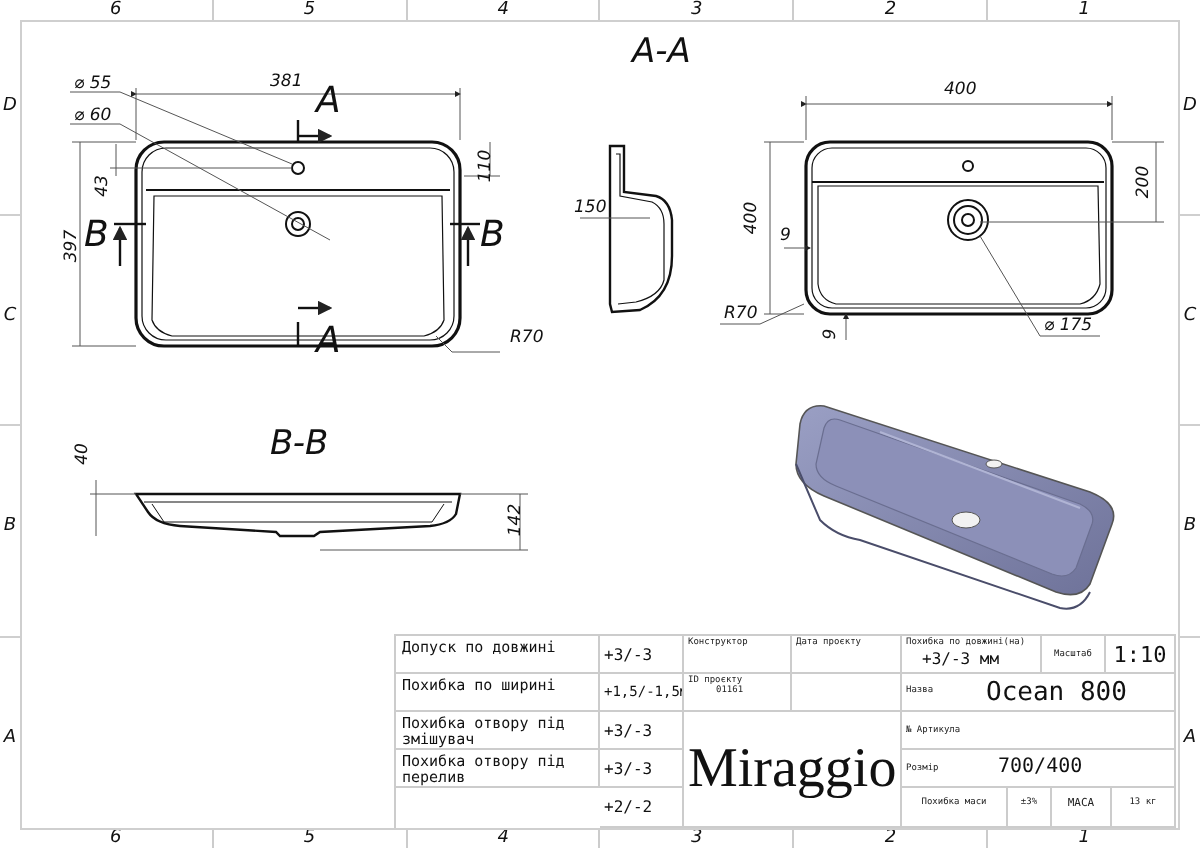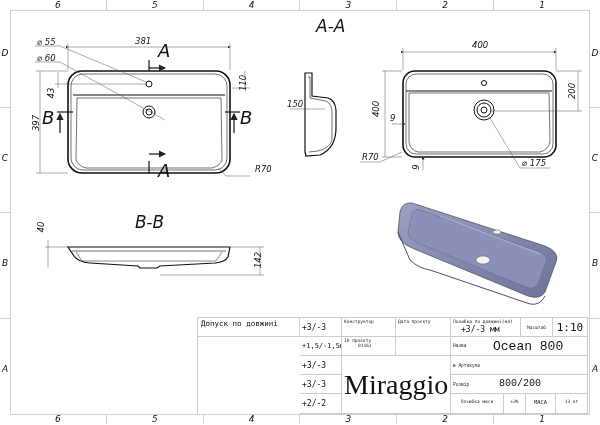--- a/index.html
+++ b/index.html
@@ -1,17 +1,17 @@
 <!DOCTYPE html>
 <html><head>
 <meta charset="utf-8">
 <style>
   html,body{margin:0;padding:0;background:#fff;}
   body{width:600px;height:425px;position:relative;overflow:hidden;font-family:"DejaVu Sans","Liberation Sans",sans-serif;color:#111;}
-  .abs{position:absolute;font-family:Liberation Mono, monospace;}
+  .abs{position:absolute;}
   .zone-top,.zone-bot{position:absolute;left:10px;width:580px;height:10px;display:flex;}
   .zone-top{top:0;}
   .zone-bot{top:414px;}
   .zone-top div,.zone-bot div{flex:1;text-align:center;font-size:9px;font-style:italic;border-right:1px solid #ccc;line-height:10px;}
   .zone-top div:last-child,.zone-bot div:last-child{border-right:none;}
   .frame{position:absolute;left:10px;top:10px;width:578px;height:403px;border:1px solid #cfcfcf;}
   .rowlbl{position:absolute;font-size:9px;font-style:italic;width:10px;text-align:center;}
   .tick{position:absolute;background:#cfcfcf;}
   .view-title{position:absolute;font-size:17px;font-style:italic;}
   .dim{position:absolute;font-size:8.5px;font-style:italic;}
@@ -189,22 +189,25 @@
 <div class="dim" style="left:362px;top:152px">R70</div>
 <div class="dim" style="left:522px;top:158px">⌀ 175</div>
 
 <div class="dim" style="left:36px;top:222px;transform:rotate(-90deg)">40</div>
 <div class="dim" style="left:250px;top:255px;transform:rotate(-90deg)">142</div>
 
 <div class="tb">
 
   <div class="cell lbl" style="left:0;top:0;width:102px;height:19px">Допуск по довжині</div>
   <div class="cell val" style="left:102px;top:0;width:42px;height:19px;line-height:19px">+3/-3 мм</div>
+  <div class="cell lbl" style="left:0;top:19px;width:102px;height:19px">Похибка по ширині</div>
   <div class="cell val" style="left:102px;top:19px;width:42px;height:19px;line-height:19px;font-size:7px">+1,5/-1,5мм</div>
+  <div class="cell lbl" style="left:0;top:38px;width:102px;height:19px">Похибка отвору під змішувач</div>
   <div class="cell val" style="left:102px;top:38px;width:42px;height:19px;line-height:19px">+3/-3 мм</div>
+  <div class="cell lbl" style="left:0;top:57px;width:102px;height:19px">Похибка отвору під перелив</div>
   <div class="cell val" style="left:102px;top:57px;width:42px;height:19px;line-height:19px">+3/-3 мм</div>
   <div class="cell val" style="left:102px;top:76px;width:42px;height:20px;line-height:20px">+2/-2 мм</div>
 
   <div class="cell small" style="left:144px;top:0;width:54px;height:19px">Конструктор</div>
   <div class="cell small" style="left:198px;top:0;width:55px;height:19px">Дата проєкту</div>
   <div class="cell small" style="left:144px;top:19px;width:54px;height:19px">
     <div>ID проєкту</div>
     <div style="padding-left:14px">01161</div>
   </div>
   <div class="cell" style="left:198px;top:19px;width:55px;height:19px"></div>
@@ -220,19 +223,19 @@
   <div class="cell" style="left:253px;top:19px;width:137px;height:19px">
     <div class="small abs" style="left:0;top:5px">Назва</div>
     <div class="abs" style="left:42px;top:2px;font-size:13px">Ocean 800</div>
   </div>
   <div class="cell" style="left:253px;top:38px;width:137px;height:19px">
     <div class="small abs" style="left:0;top:6px">№ Артикула</div>
     <div class="abs" style="left:60px;top:4px;font-size:8px"></div>
   </div>
   <div class="cell" style="left:253px;top:57px;width:137px;height:19px">
     <div class="small abs" style="left:0;top:6px">Розмір</div>
-    <div class="abs" style="left:48px;top:3px;font-size:10px">800/200</div>
+    <div class="abs" style="left:48px;top:3px;font-size:10px">700/400</div>
   </div>
   <div class="cell small" style="left:253px;top:76px;width:53px;height:20px;line-height:14px;text-align:center">Похибка маси</div>
   <div class="cell small" style="left:306px;top:76px;width:22px;height:20px;line-height:14px;text-align:center">±3%</div>
   <div class="cell small" style="left:328px;top:76px;width:30px;height:20px;line-height:14px;text-align:center;font-size:5.5px">МАСА</div>
   <div class="cell small" style="left:358px;top:76px;width:32px;height:20px;line-height:14px;text-align:center">13 кг</div>
 </div>
 
 </body></html>

